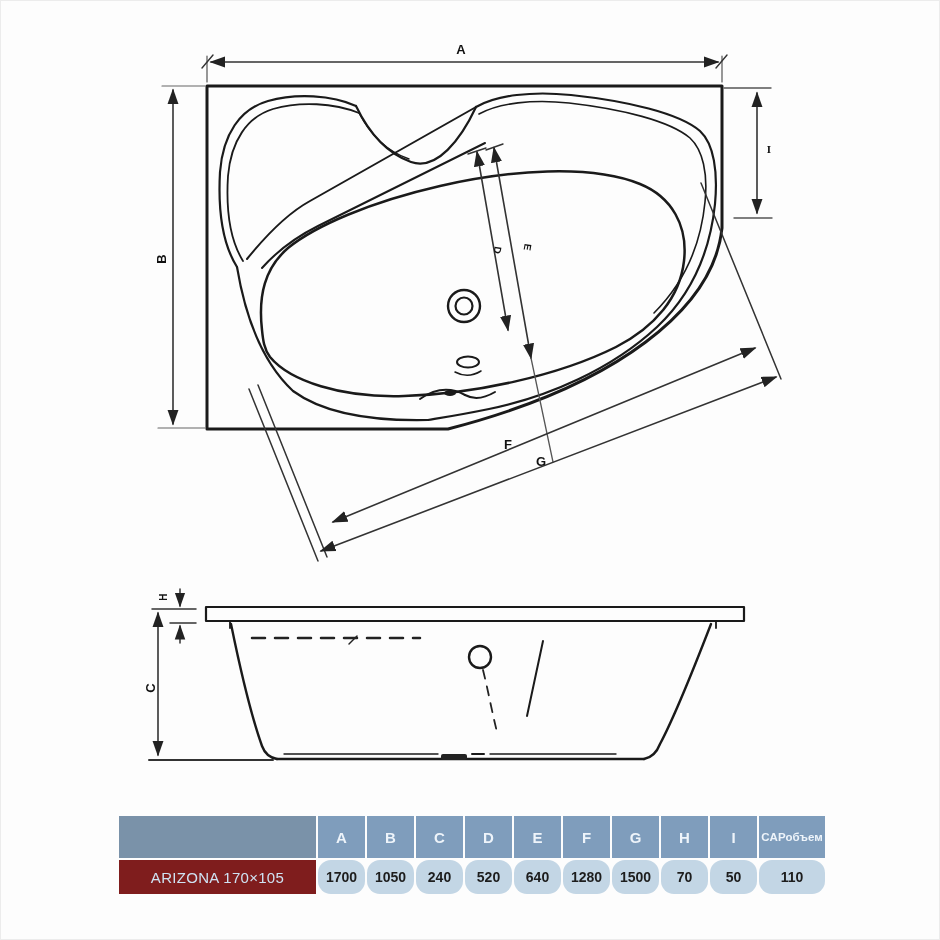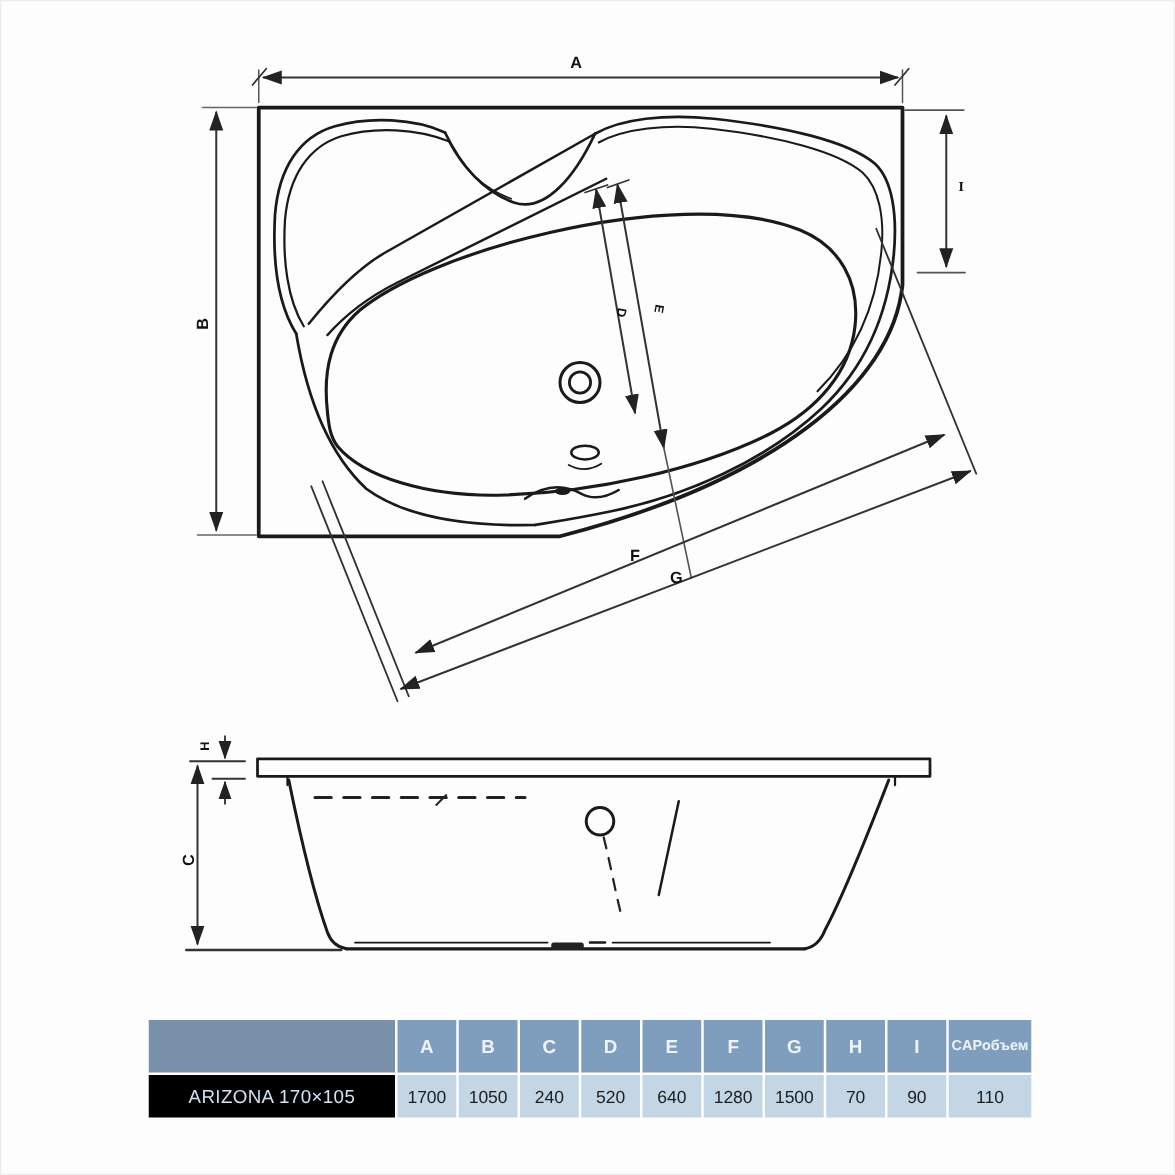--- a/index.html
+++ b/index.html
@@ -25,22 +25,22 @@
     gap:2px;
     background:#fdfdfd;
   }
   #spec-table .cell{
     display:flex;align-items:center;justify-content:center;
     text-align:center;
   }
   .hdr{height:42px;background:#7f9dbc;color:#eef4fa;font-size:15px;font-weight:600;}
   .hdr-name{background:#7a92a9;}
   .hdr-cap{flex-direction:row;line-height:1.05;font-size:11.5px;font-weight:600;}
-  .row-name{height:34px;background:#000000;color:#cfe2f2;font-size:15px;letter-spacing:.3px;}
-  .val{height:34px;background:#c3d6e5;color:#1d1d1d;font-size:14px;font-weight:400;}
+  .row-name{height:34px;background:#7f1d1d;color:#cfe2f2;font-size:15px;letter-spacing:.3px;}
+  .val{height:34px;background:#c3d6e5;color:#1d1d1d;font-size:14px;font-weight:700;border-radius:13px;}
 </style>
 </head>
 <body>
 
 <div id="stage">
 
   <svg id="drawing" width="940" height="940" viewBox="0 0 940 940">
     <defs>
       <marker id="arw" markerWidth="11" markerHeight="9" refX="9" refY="4" orient="auto-start-reverse">
         <path d="M0,0.5 L10,4 L0,7.5 z" fill="#222"></path>
@@ -157,17 +157,17 @@
 
     <div class="cell row-name">ARIZONA 170×105</div>
     <div class="cell val">1700</div>
     <div class="cell val">1050</div>
     <div class="cell val">240</div>
     <div class="cell val">520</div>
     <div class="cell val">640</div>
     <div class="cell val">1280</div>
     <div class="cell val">1500</div>
     <div class="cell val">70</div>
-    <div class="cell val">90</div>
+    <div class="cell val">50</div>
     <div class="cell val">110</div>
   </div>
 
 </div>
 
 </body></html>

